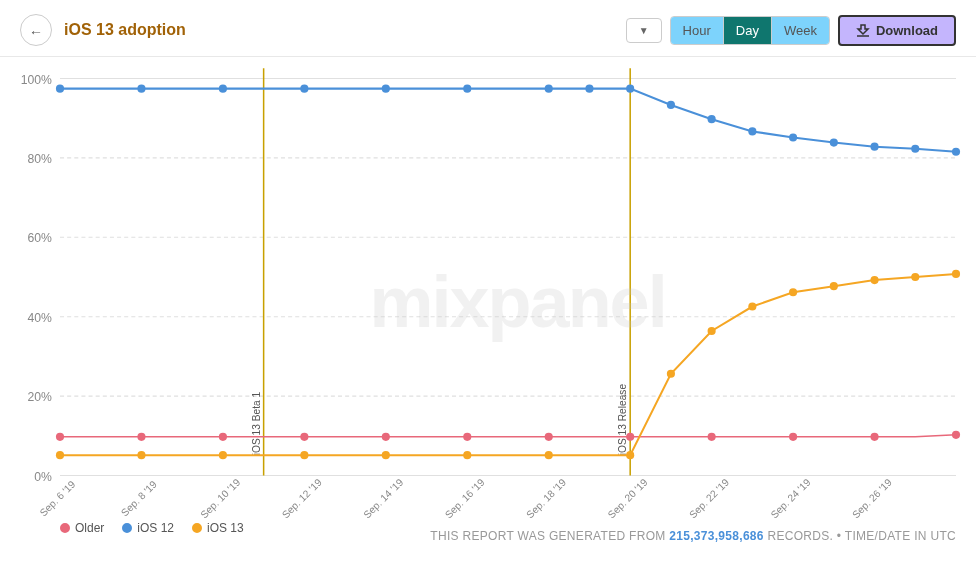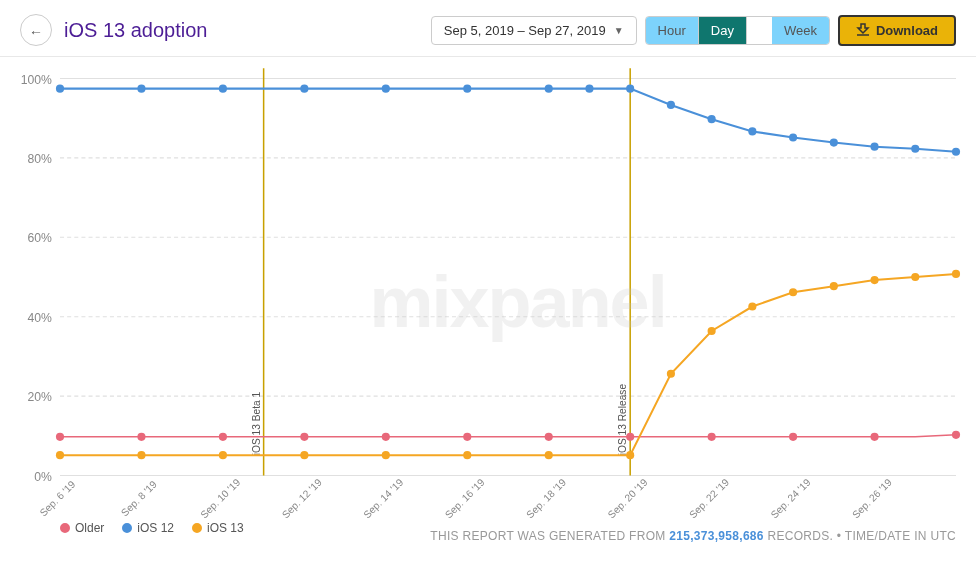--- a/index.html
+++ b/index.html
@@ -25,23 +25,23 @@
       display: flex;
       align-items: center;
       justify-content: center;
       cursor: pointer;
       margin-right: 12px;
       color: #555;
       font-size: 14px;
       background: #fff;
     }
     .page-title {
-      font-size: 20px;
-      font-weight: 400;
-      color: #4c1d95;
+      font-size: 16px;
+      font-weight: 700;
+      color: #a16207;
       flex: 1;
     }
     .header-controls {
       display: flex;
       align-items: center;
       gap: 8px;
     }
     .date-range-btn {
       display: flex;
       align-items: center;
@@ -66,35 +66,35 @@
     }
     .time-btn {
       padding: 6px 12px;
       font-size: 13px;
       border: none;
       background: #7dd3fc;
       cursor: pointer;
       color: #555;
       border-right: 1px solid #ccc;
     }
-    .time-btn:last-child { border-right: none; margin-left: 25px; }
+    .time-btn:last-child { border-right: none; }
     .time-btn.active {
       background: #0f766e;
       color: #fff;
     }
     .download-btn {
       display: flex;
-      align-items: center;
+      align-items: flex-end;
       gap: 6px;
       padding: 6px 16px;
       font-size: 13px;
       font-weight: 600;
       border: 2px solid #333;
       border-radius: 4px;
-      background: #eab308;
+      background: #c4b5fd;
       cursor: pointer;
       color: #333;
     }
     .chart-area {
       position: relative;
       width: 976px;
       height: 490px;
       padding: 10px 20px 60px 60px;
     }
     .watermark {
@@ -151,21 +151,20 @@
 </head>
 <body>
 
 <div class="header">
   <button class="back-btn">
     <span>←</span>
   </button>
   <h1 class="page-title">iOS 13 adoption</h1>
   <div class="header-controls">
     <button class="date-range-btn">
-      <span>Sep 5, 2019 – Sep 27, 2019</span>
       <span class="chevron">▼</span>
     </button>
     <div class="time-toggle">
       <button class="time-btn">Hour</button>
       <button class="time-btn active">Day</button>
       <button class="time-btn">Week</button>
     </div>
     <button class="download-btn">
       <svg width="14" height="14" viewBox="0 0 14 14">
         <path d="M7 10 L2 5 H5 V1 H9 V5 H12 Z" fill="none" stroke="#333" stroke-width="1.5"></path>

